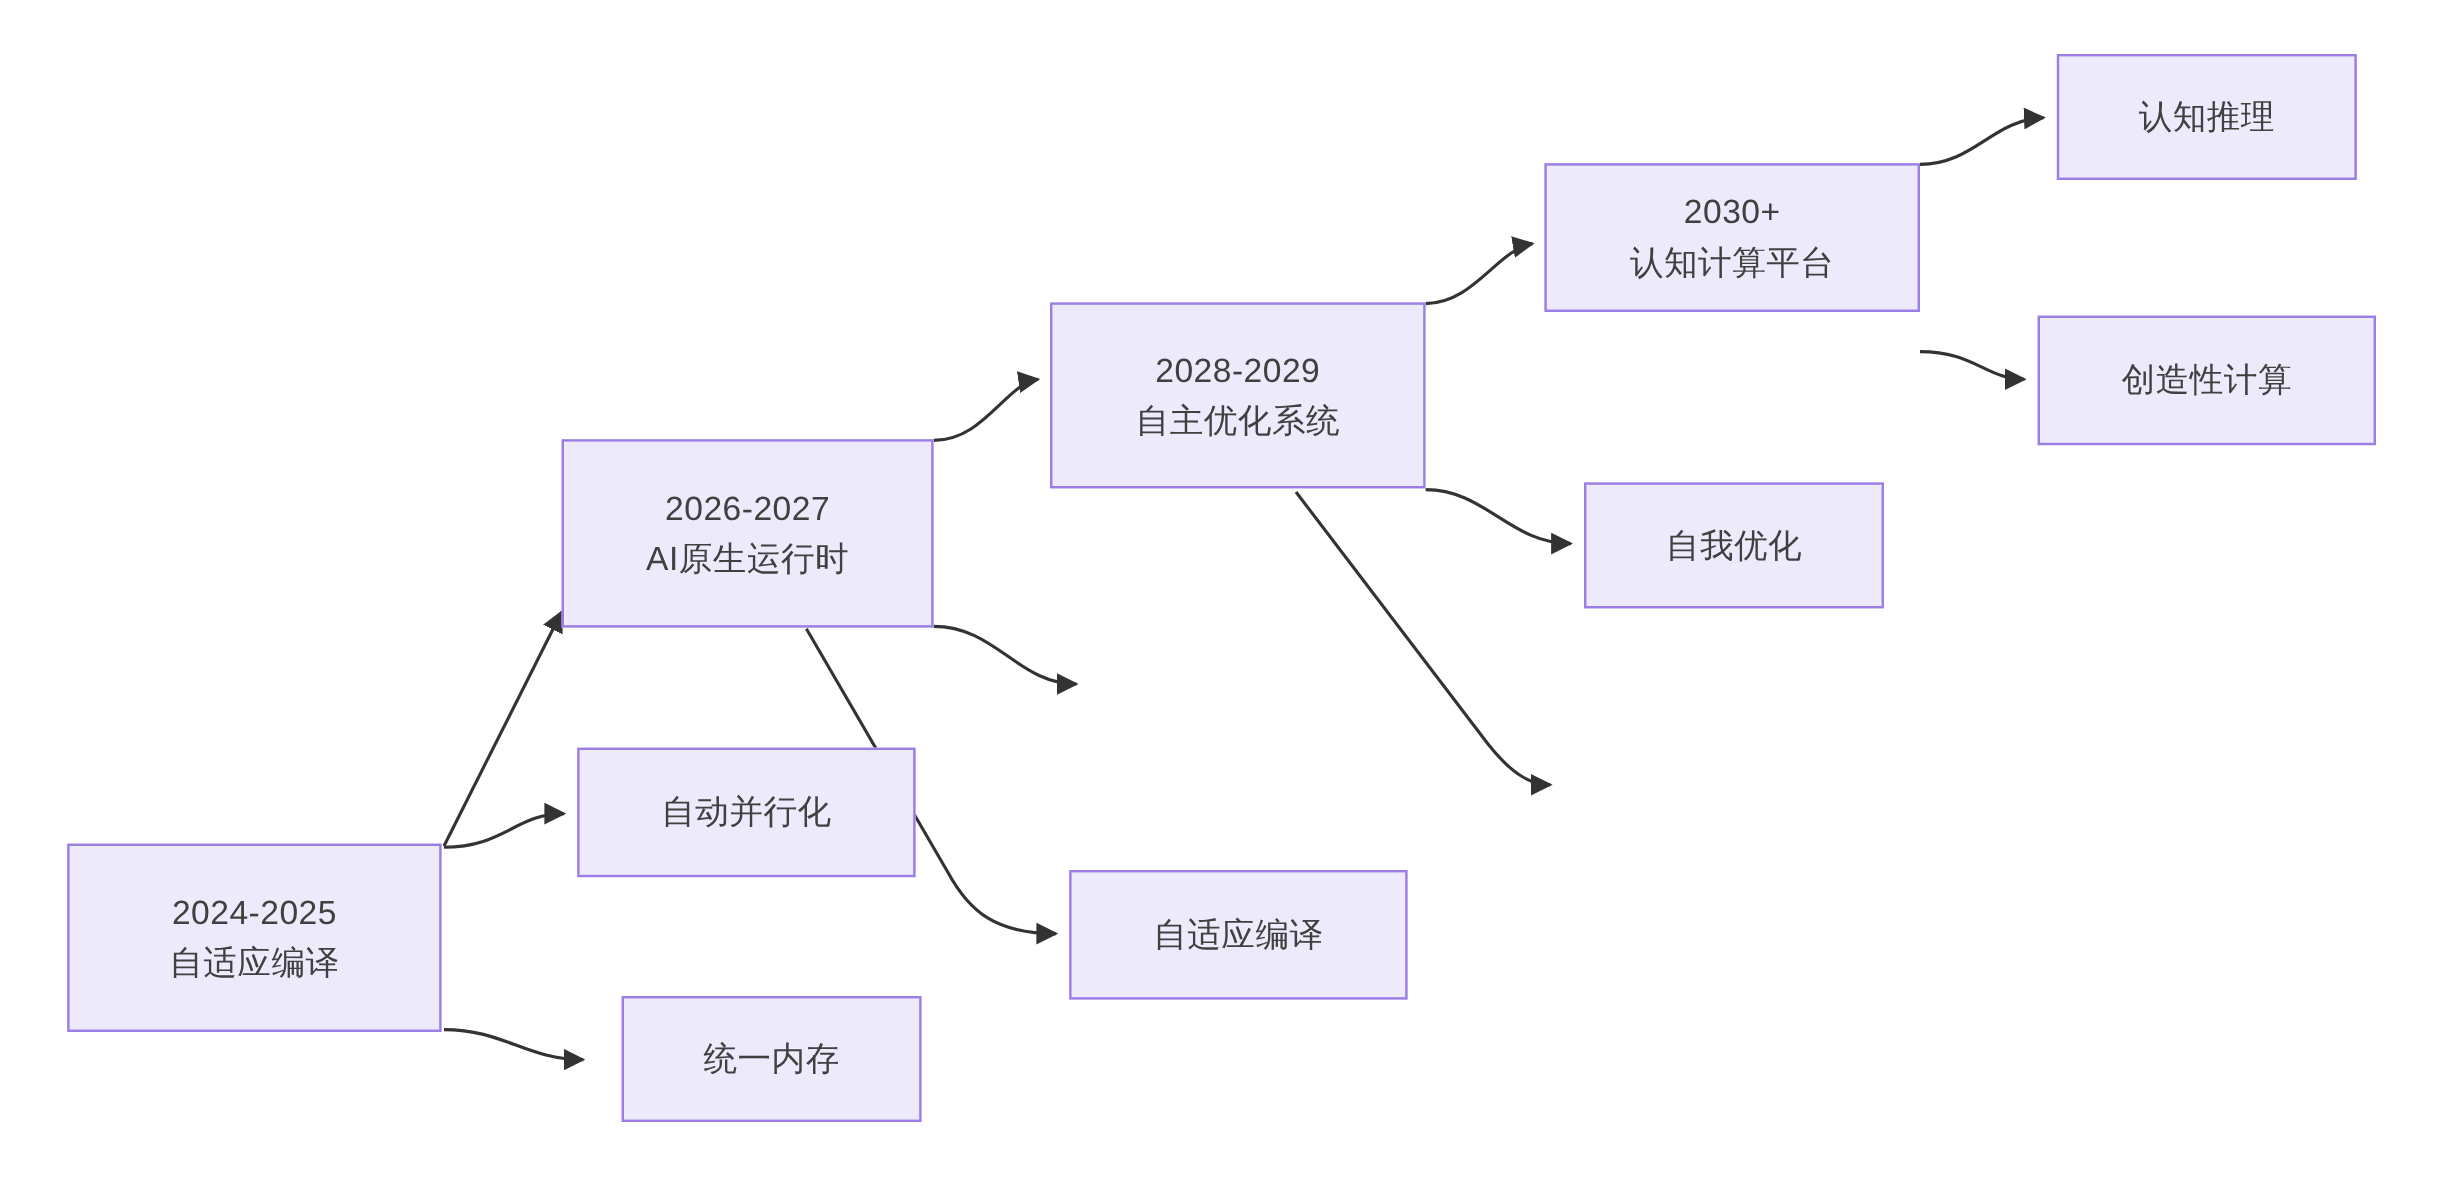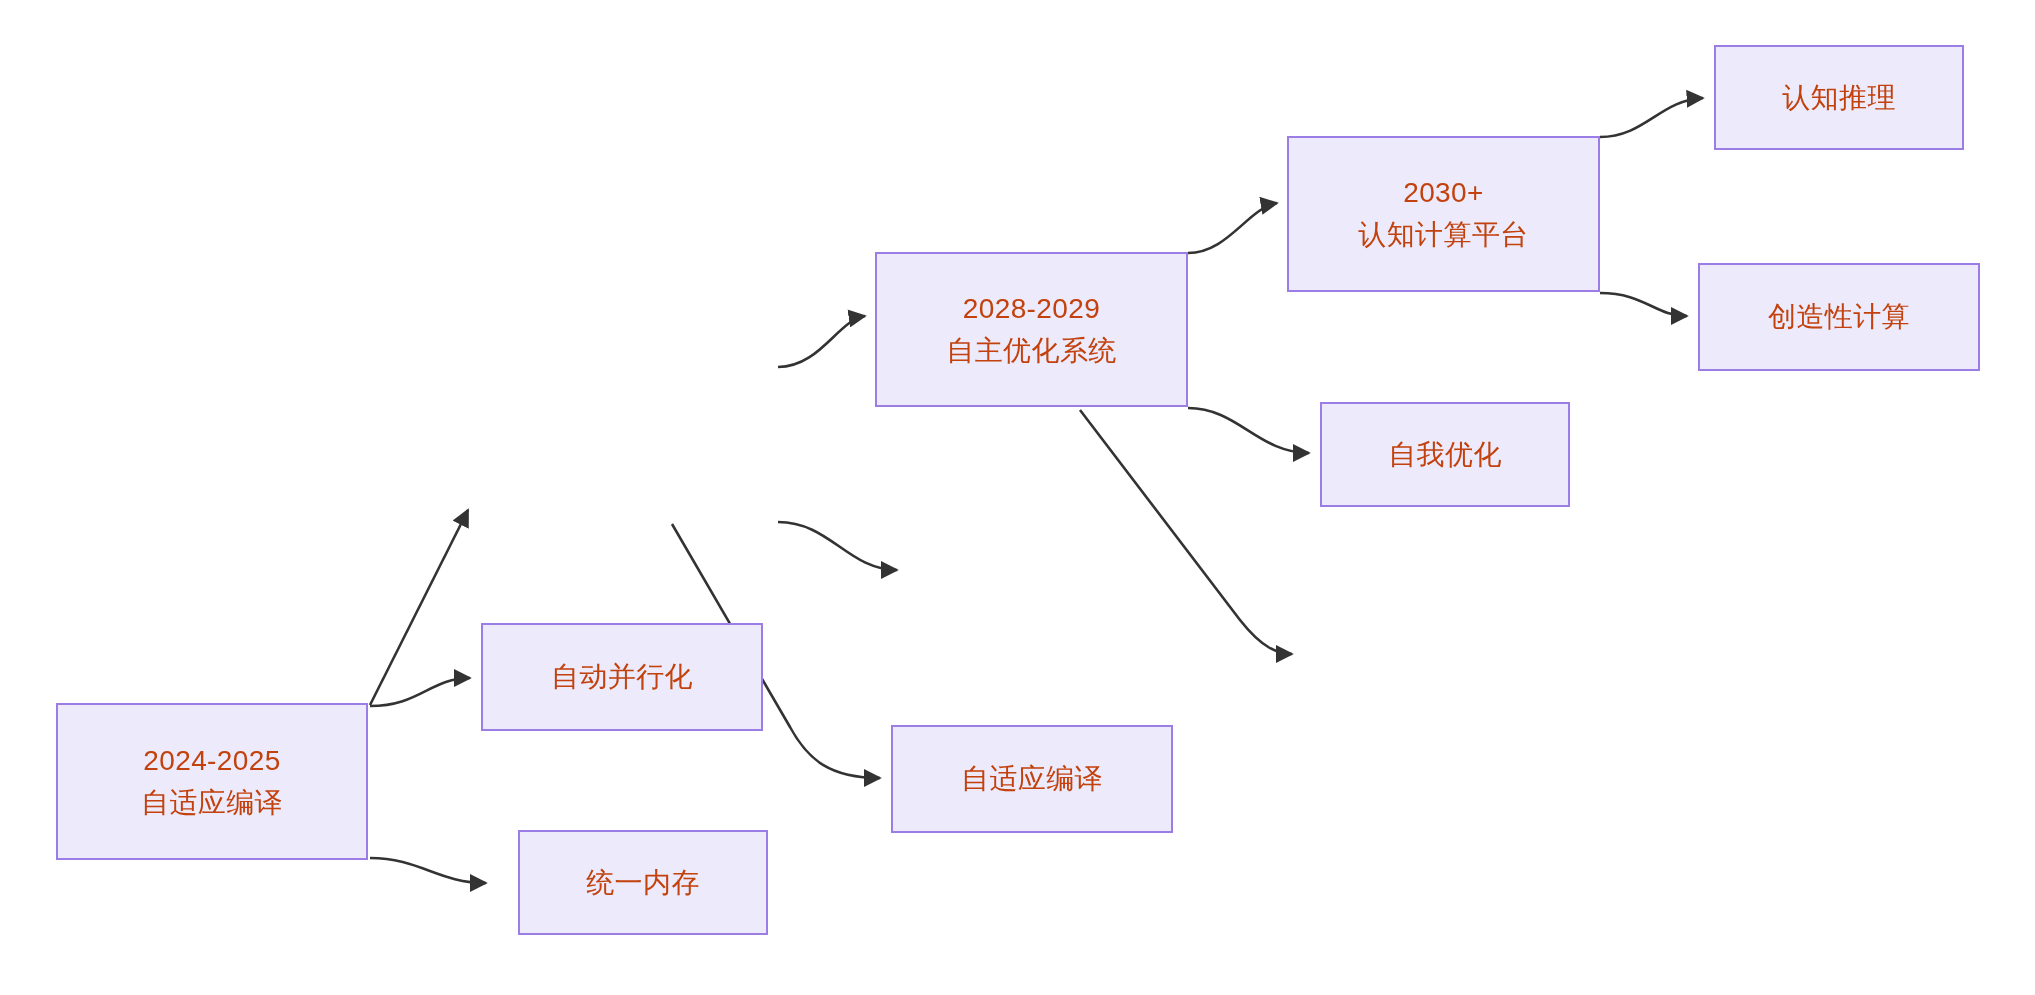--- a/index.html
+++ b/index.html
@@ -13,21 +13,21 @@
   #edges{position:absolute;left:0;top:0;width:2035px;height:995px;pointer-events:none;}
   .node{
     position:absolute;
     box-sizing:border-box;
     background:#ECEAFB;
     border:2px solid #9C7CE5;
     display:flex;
     flex-direction:column;
     align-items:center;
     justify-content:center;
-    color:#c2410c;
+    color:#404040;
     font-size:28px;
     line-height:1.42;
     text-align:center;
     letter-spacing:.4px;
     white-space:nowrap;
   }
   .node .l2{margin-top:2px;}
 </style>
 </head>
 <body>
@@ -53,27 +53,31 @@
       <path d="M 1600 137 C 1645 137 1660 100 1703 98"></path>
       <path d="M 1600 293 C 1645 293 1655 316 1687 316"></path>
     </g>
   </svg>
 
   <div class="node" style="left: 56px; top: 703px; width: 312px; height: 157px;">
     <span class="l1">2024-2025</span>
     <span class="l2">自适应编译</span>
   </div>
 
+  <div class="node" style="left: 468px; top: 366px; width: 310px; height: 157px;">
+    <span class="l1">2026-2027</span>
+    <span class="l2">AI原生运行时</span>
+  </div>
 
   <div class="node" style="left: 875px; top: 252px; width: 313px; height: 155px;">
     <span class="l1">2028-2029</span>
     <span class="l2">自主优化系统</span>
   </div>
 
-  <div class="node" style="left: 1287px; top: 136px; width: 313px; height: 156px;">
+  <div class="node" style="left: 1287px; top: 136px; width: 313px; height: 124px;">
     <span class="l1">2030+</span>
     <span class="l2">认知计算平台</span>
   </div>
 
   <div class="node" style="left: 481px; top: 623px; width: 282px; height: 108px;">
     <span class="l1">自动并行化</span>
   </div>
 
   <div class="node" style="left: 497px; top: 830px; width: 250px; height: 105px; margin-left: 21px;">
     <span class="l1">统一内存</span>

